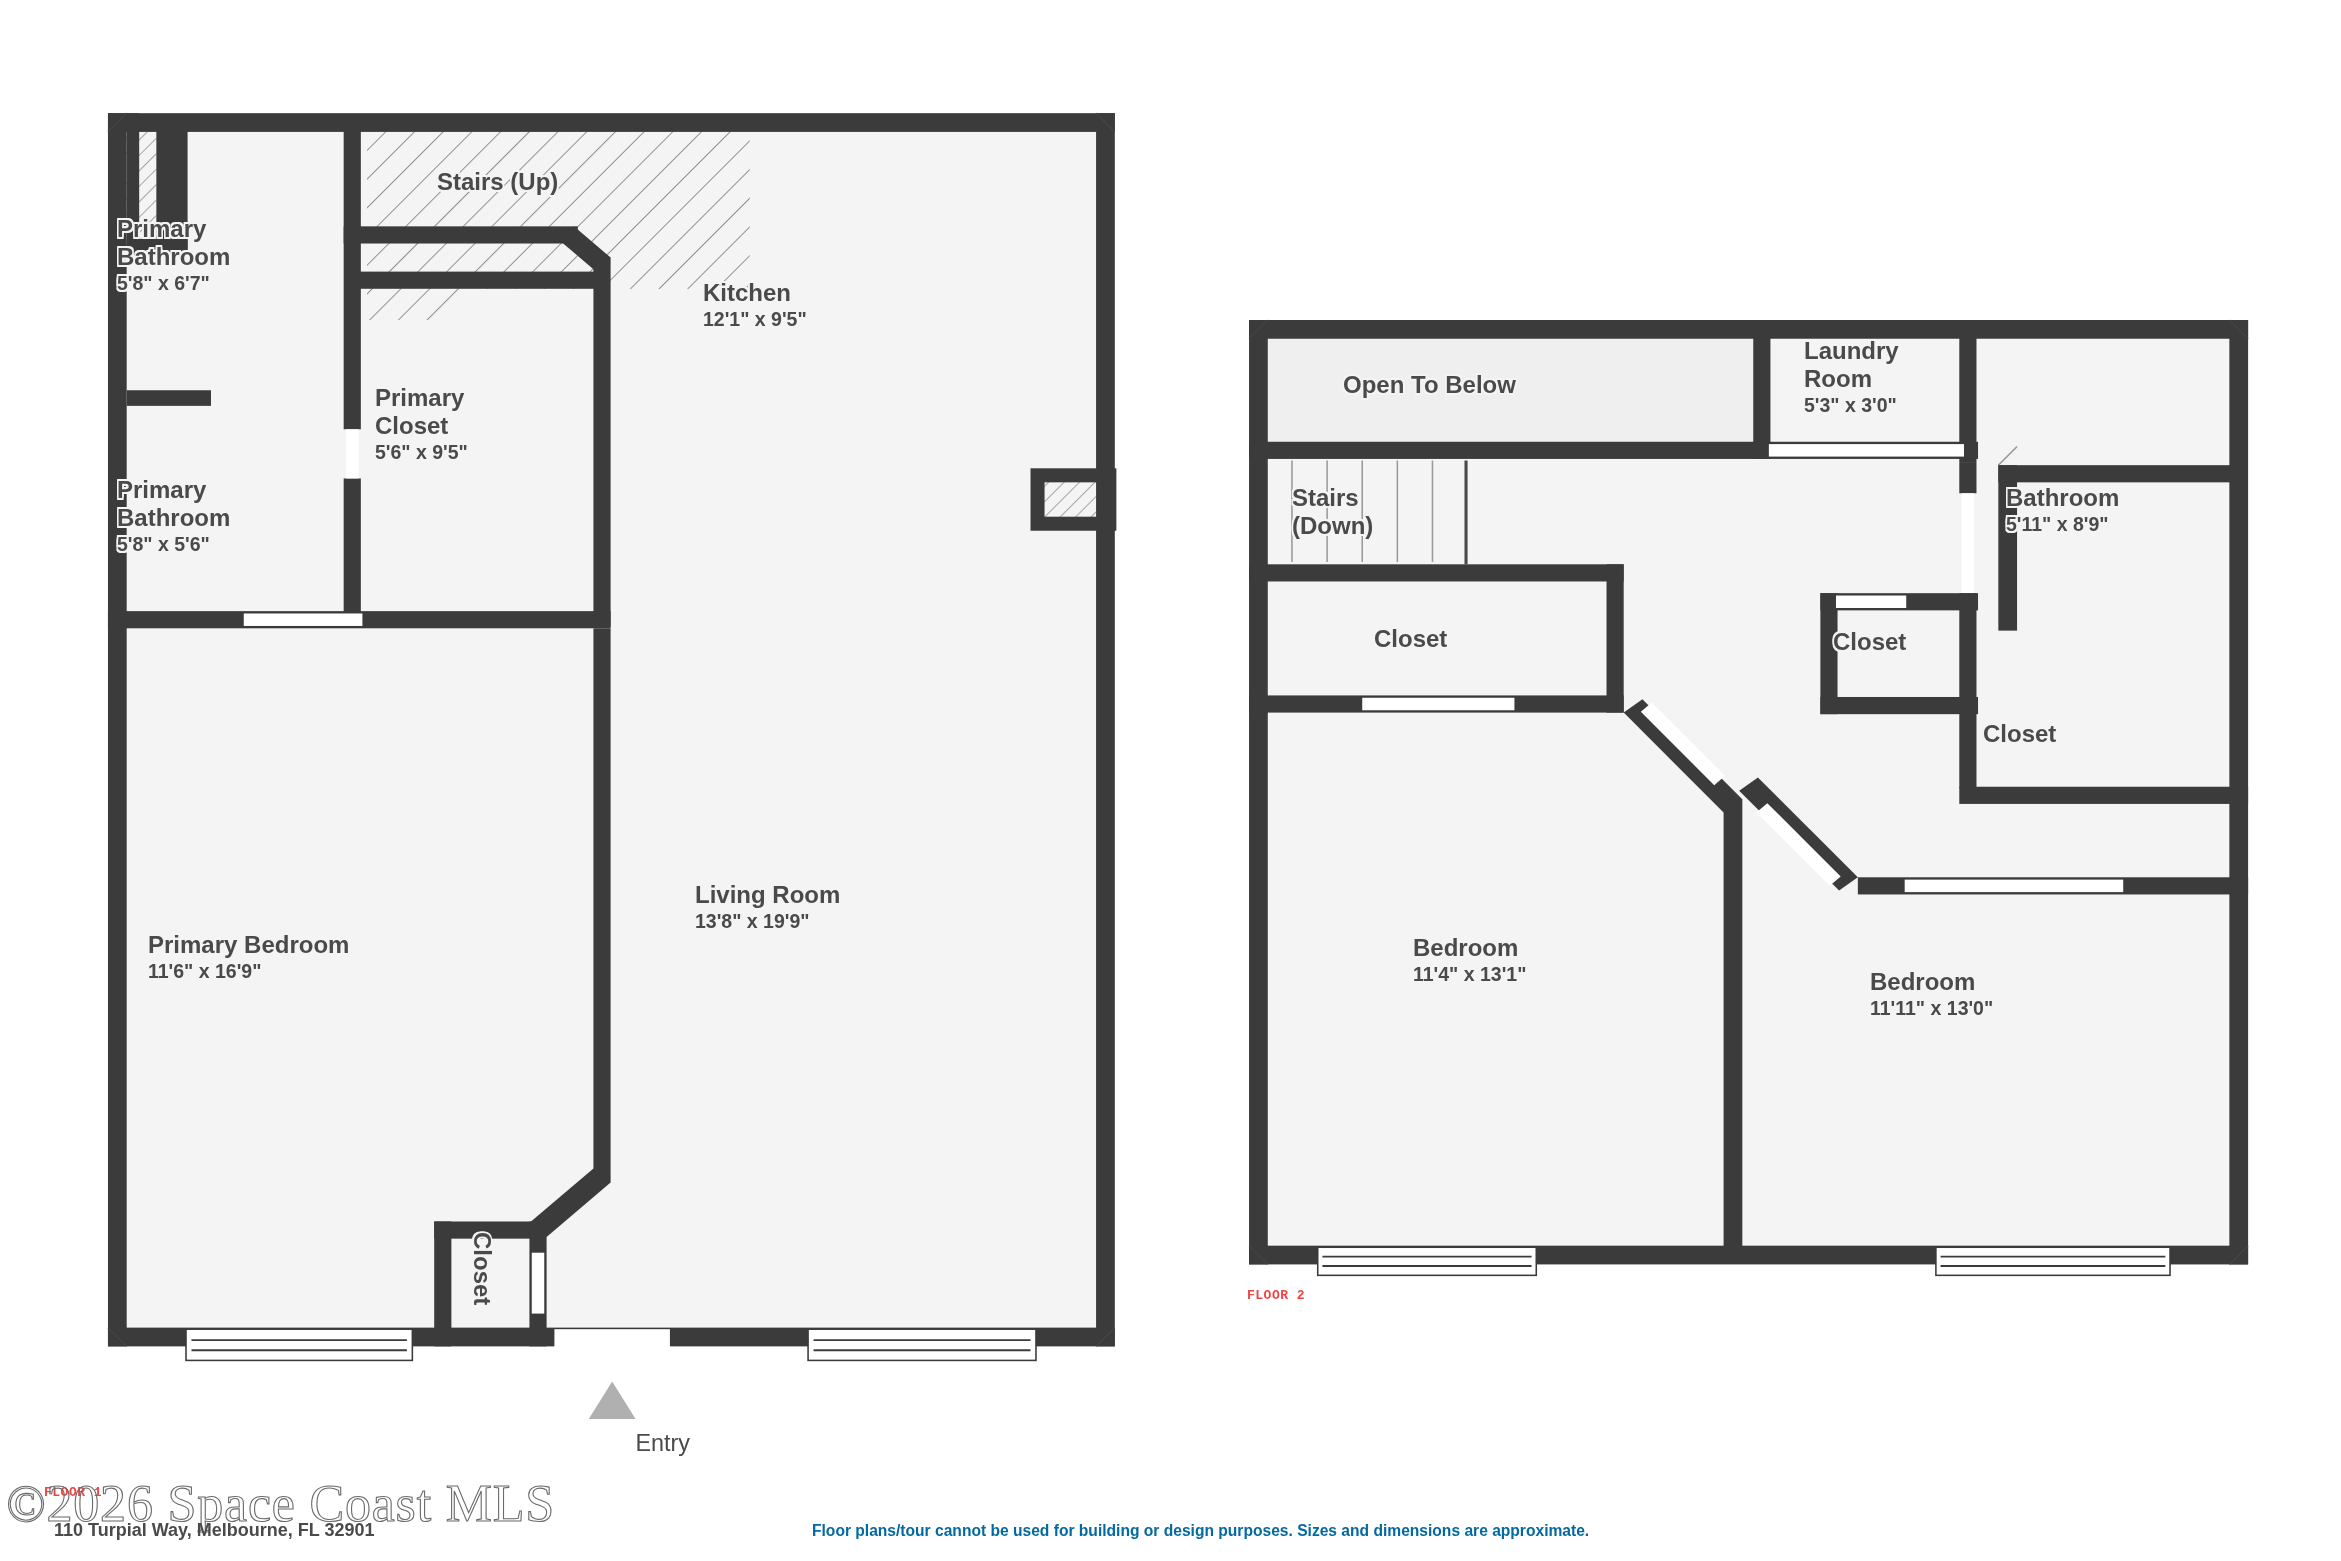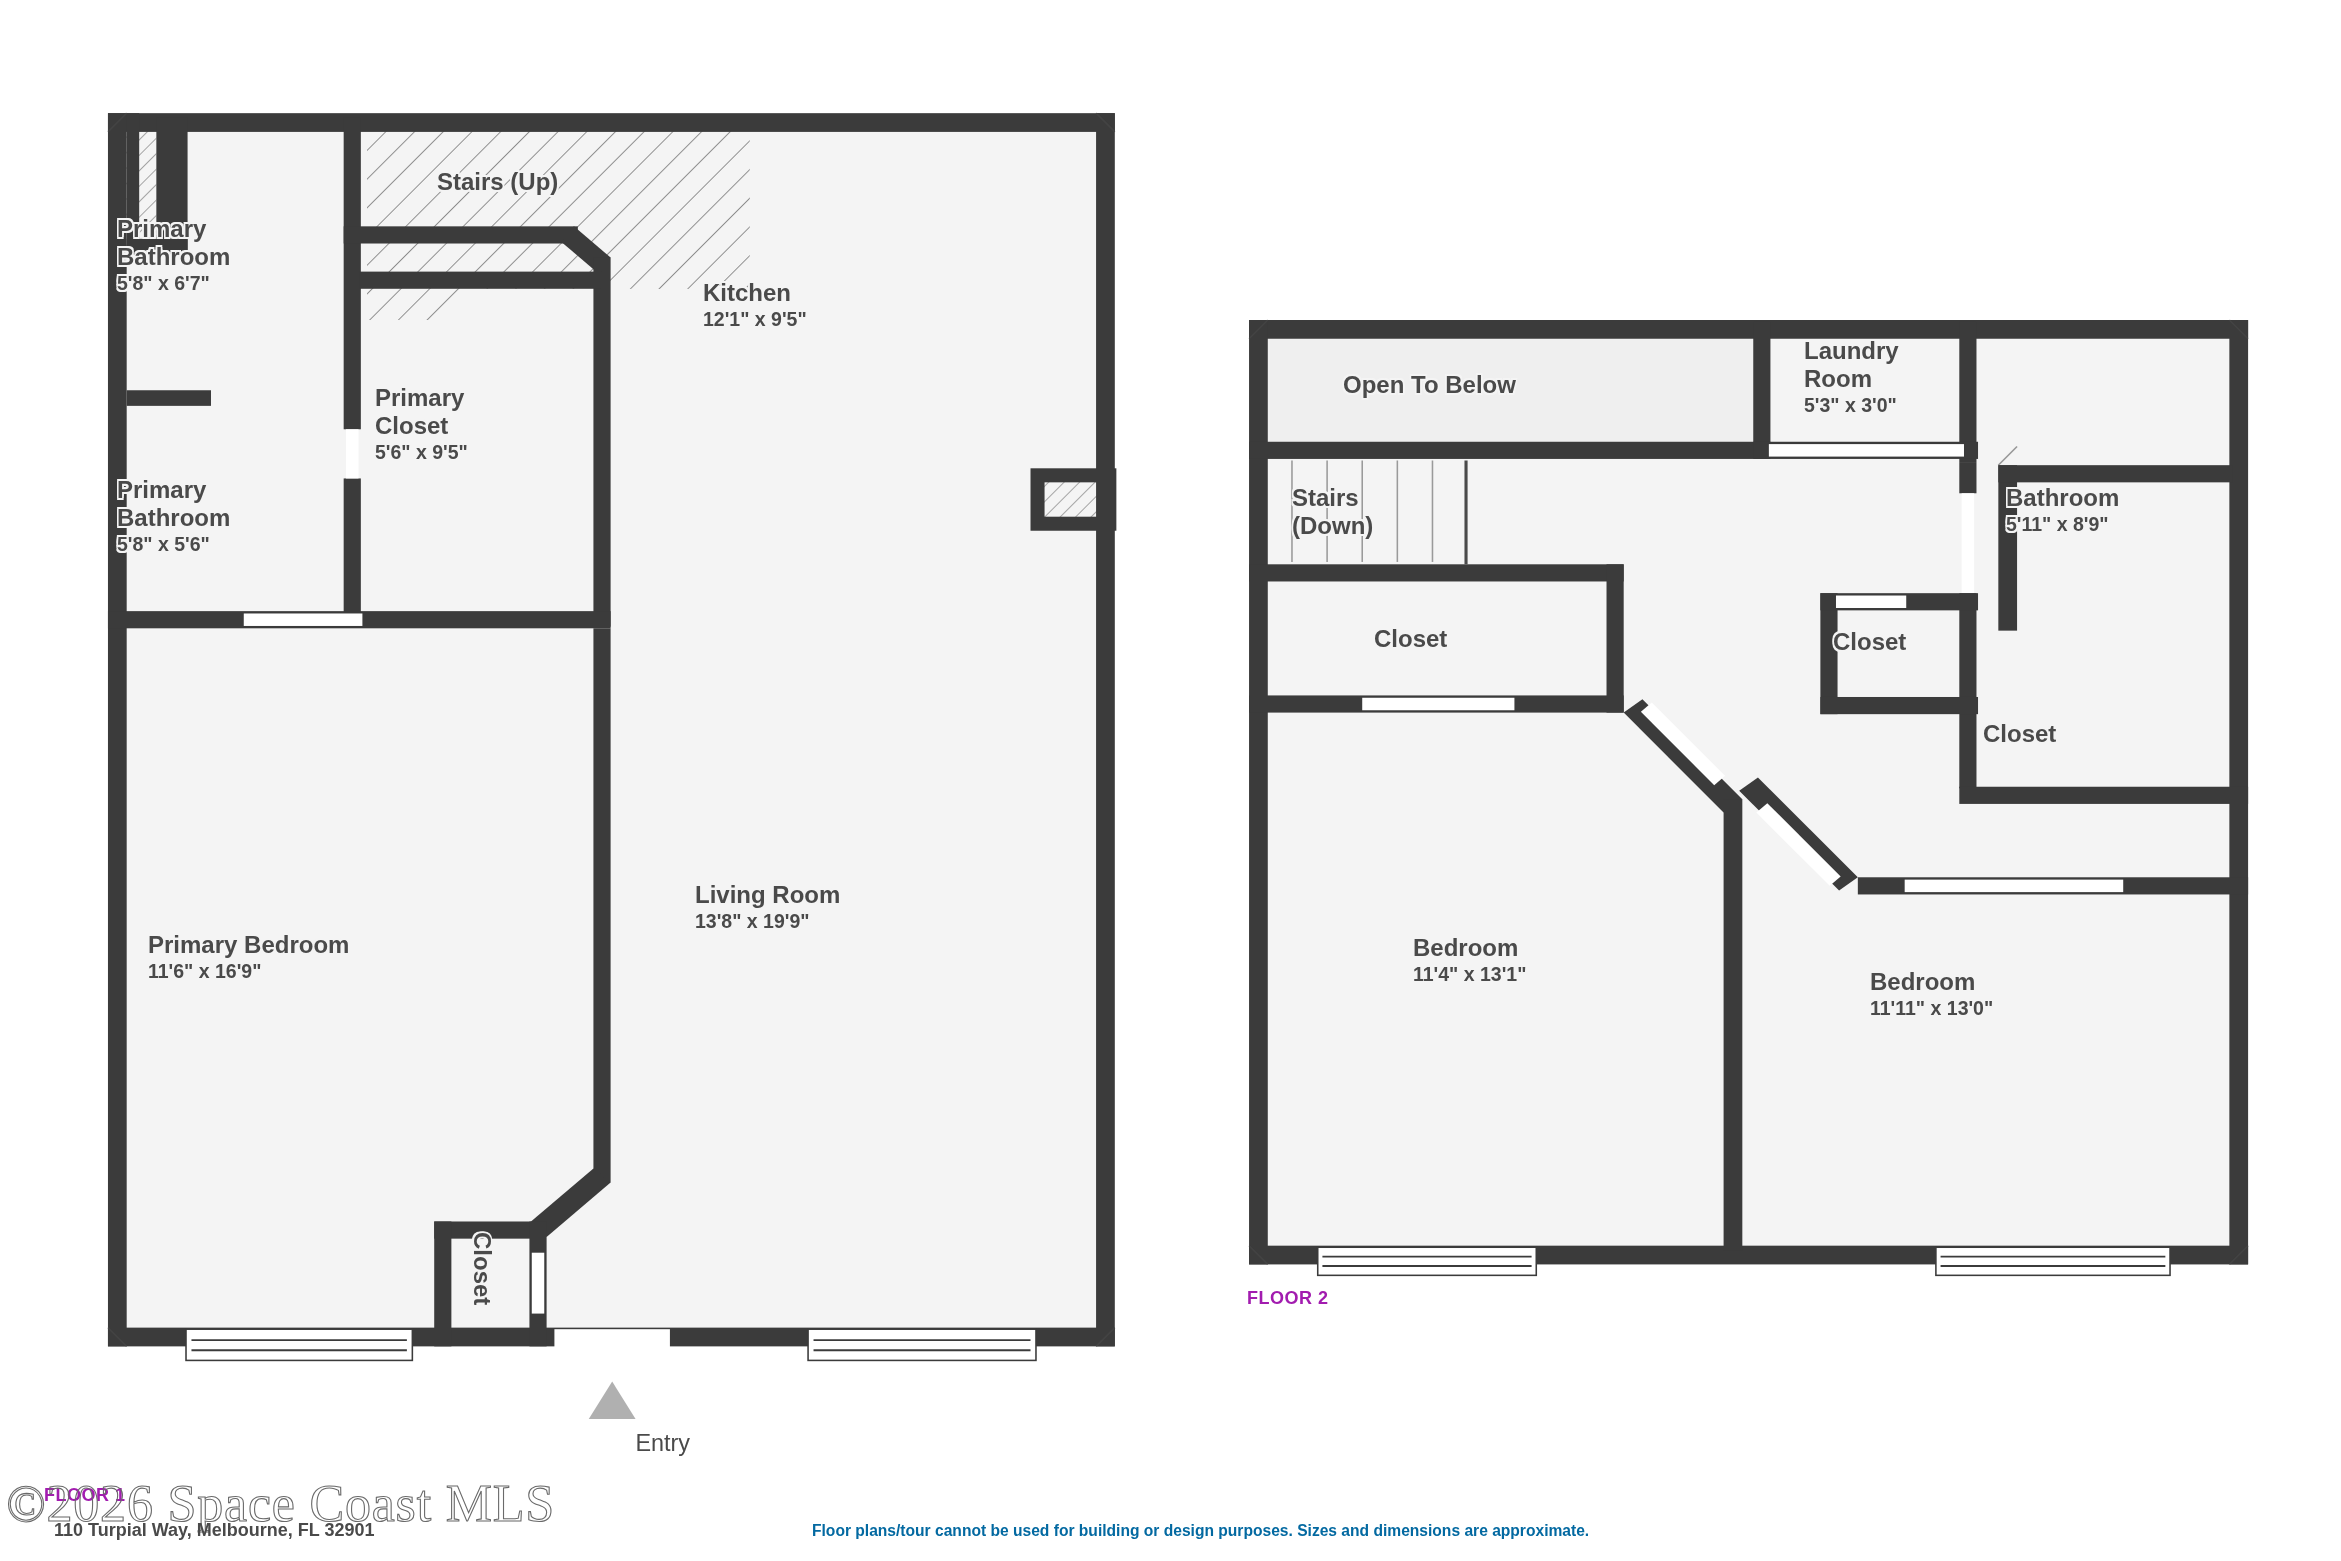--- a/index.html
+++ b/index.html
@@ -61,23 +61,24 @@
   .entry-label {
     position: absolute;
     font-weight: normal;
     font-size: 23.4px;
     color: #4a4a4a;
     text-align: right;
   }
   .floor-tag {
     position: absolute;
     font-weight: bold;
-    font-size: 18px;
+    font-size: 13px;
     letter-spacing: 0.5px;
-    color: #a21caf;
+    color: #ef4444;
+    font-family: Liberation Mono, monospace;
   }
   .watermark {
     position: absolute;
     font-family: "Liberation Serif", serif;
     font-size: 52px;
     color: transparent;
     -webkit-text-stroke: 1.1px #6a6a6a;
     white-space: nowrap;
     letter-spacing: 0.8px;
   }

